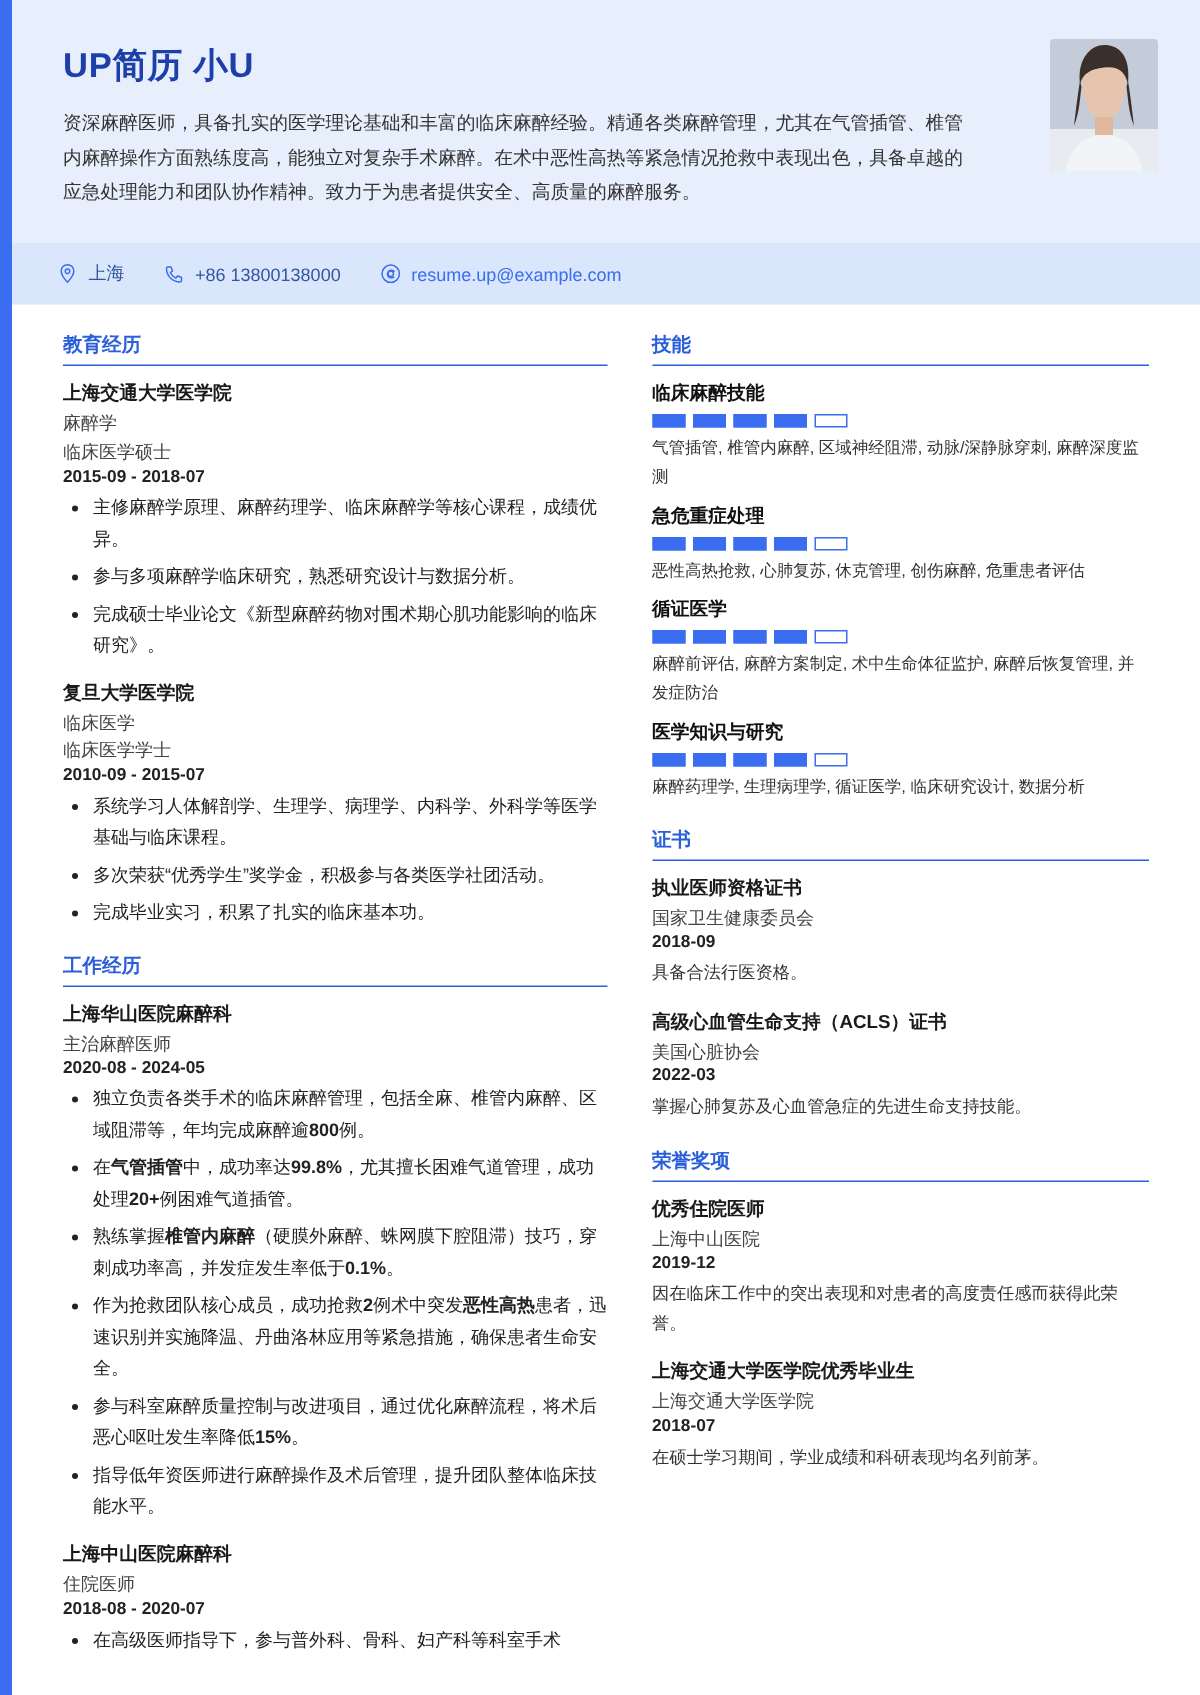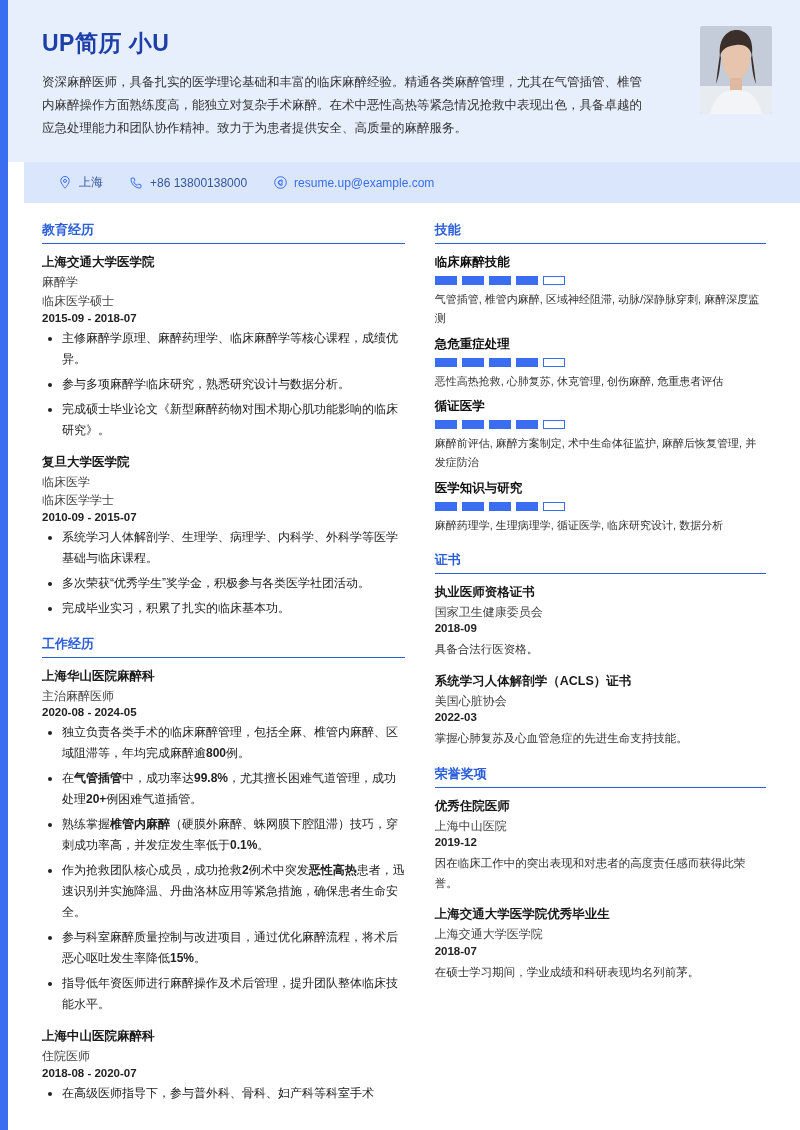--- a/index.html
+++ b/index.html
@@ -56,21 +56,21 @@
     top: 26px;
     width: 72px;
     height: 88px;
     border-radius: 3px;
     overflow: hidden;
     background: #cfd8e6;
   }
   .avatar svg { display: block; }
   
   .contact {
-    margin-left: 24px;
+    margin-left: 4px;
     background: #d9e6fb;
     padding: 12px 34px;
     display: flex;
     align-items: center;
     gap: 26px;
     font-size: 12px;
     color: #2d4fa8;
     box-sizing: border-box;
   }
   .contact-item {
@@ -333,21 +333,21 @@
 
       <div class="section">
         <div class="sec-title">证书</div>
         <div class="entry">
           <div class="entry-title">执业医师资格证书</div>
           <div class="entry-sub">国家卫生健康委员会</div>
           <div class="entry-date">2018-09</div>
           <div class="cert-desc">具备合法行医资格。</div>
         </div>
         <div class="entry">
-          <div class="entry-title">系统学习人体解剖学（ACLS）证书</div>
+          <div class="entry-title">高级心血管生命支持（ACLS）证书</div>
           <div class="entry-sub">美国心脏协会</div>
           <div class="entry-date">2022-03</div>
           <div class="cert-desc">掌握心肺复苏及心血管急症的先进生命支持技能。</div>
         </div>
       </div>
 
       <div class="section">
         <div class="sec-title">荣誉奖项</div>
         <div class="entry">
           <div class="entry-title">优秀住院医师</div>

